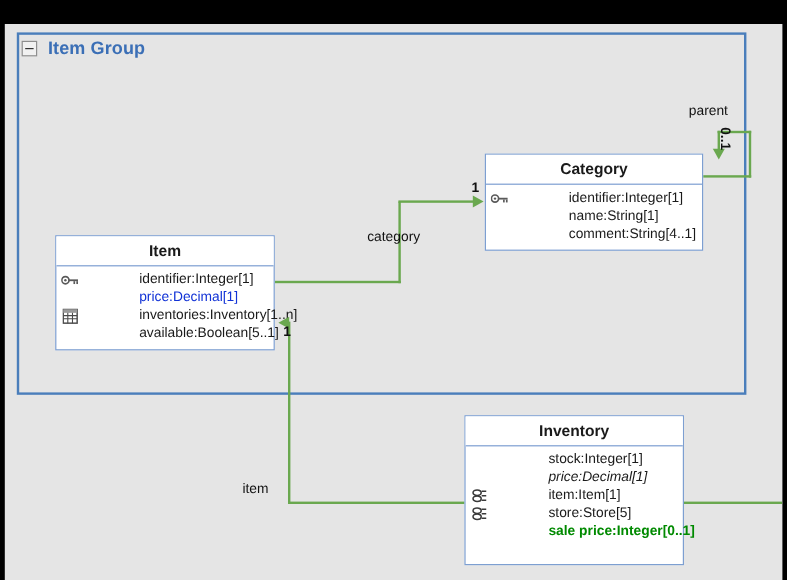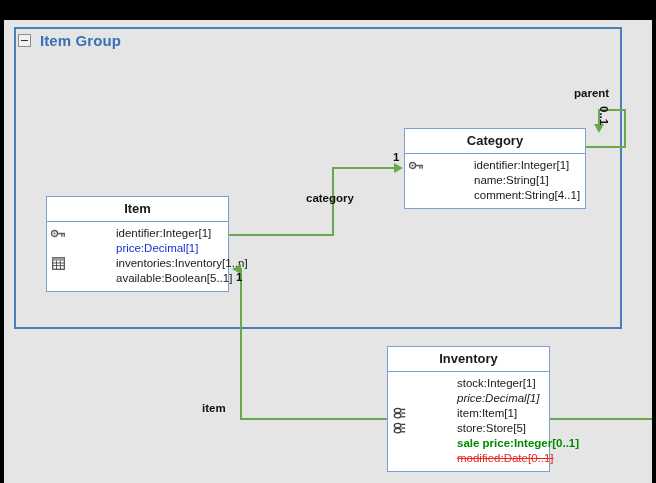--- a/index.html
+++ b/index.html
@@ -121,21 +121,21 @@
     position: absolute;
     background: #6aa84f;
     z-index: 2;
   }
   .edge.h { height: 2px; }
   .edge.v { width: 2px; }
 
   .edge-label {
     position: absolute;
     font-size: 11.5px;
-    font-weight: bold;
+    font-weight: normal;
     color: #111111;
     white-space: nowrap;
     z-index: 6;
   }
   .mult {
     position: absolute;
     font-size: 11.5px;
     font-weight: bold;
     color: #111111;
     white-space: nowrap;
@@ -266,21 +266,21 @@
       </div>
 
       <div class="attr">
         <span class="attr-icon"></span>
         <span class="attr-text">comment:String[4..1]</span>
       </div>
 
     </div>
   </div>
 
-  <div class="uml-class" id="class-inventory" style="left:383px; top:326px; width:163px;">
+  <div class="uml-class" id="class-inventory" style="left:383px; top:326px; width:183px;">
     <div class="uml-name">Inventory</div>
     <div class="uml-attrs">
 
       <div class="attr">
         <span class="attr-icon"></span>
         <span class="attr-text">stock:Integer[1]</span>
       </div>
 
       <div class="attr italic">
         <span class="attr-icon"></span>
@@ -313,19 +313,18 @@
         <span class="attr-text">store:Store[5]</span>
       </div>
 
       <div class="attr green">
         <span class="attr-icon"></span>
         <span class="attr-text">sale price:Integer[0..1]</span>
       </div>
 
       <div class="attr red">
         <span class="attr-icon"></span>
-        <span class="attr-text">modified:Date[0..1]</span>
       </div>
 
     </div>
   </div>
 
 </div>
 
 </body></html>

